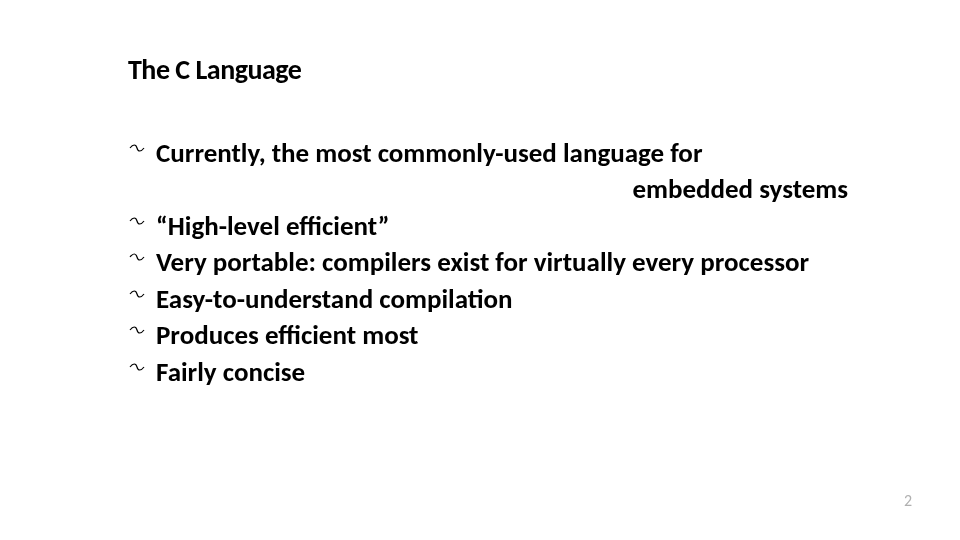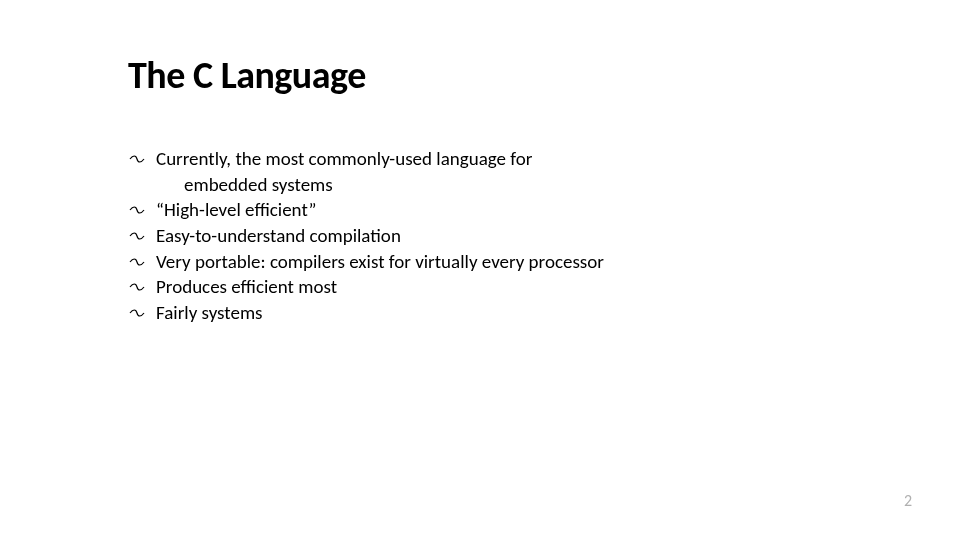--- a/index.html
+++ b/index.html
@@ -15,49 +15,50 @@
       color: #000000;
       position: relative;
       overflow: hidden;
     }
     .slide-container {
       padding: 52px 0 0 128px;
       width: 100%;
       height: 100%;
     }
     .title {
-      font-size: 38px;
+      font-size: 28px;
       font-weight: 600;
       letter-spacing: -0.5px;
       margin-bottom: 48px;
     }
     .bullets {
-      font-size: 19px;
+      font-size: 27px;
       line-height: 1.35;
-      font-weight: 400;
+      font-weight: 700;
       max-width: 720px;
     }
     .bullet-item {
       position: relative;
       padding-left: 28px;
       margin-bottom: 0px;
     }
     .bullet-icon {
       position: absolute;
       left: 0;
       top: 2px;
       font-family: Arial, sans-serif;
       font-size: 20px;
     }
     .bullet-text {
       display: inline;
     }
     .continuation {
       padding-left: 28px;
       display: block;
+      text-align: right;
     }
     .page-number {
       position: absolute;
       bottom: 30px;
       right: 48px;
       font-size: 16px;
       color: #b0b0b0;
       font-family: Calibri, Arial, sans-serif;
     }
   </style>
@@ -80,40 +81,40 @@
       <span class="bullet-icon"><svg width="18" height="18" viewBox="0 0 18 18">
             <path d="M2 9 C5 5 8 5 9 9 C10 13 13 13 16 9" stroke="#000" stroke-width="1.2" fill="none"></path>
           </svg></span>
       <span class="bullet-text">“High-level efficient”</span>
     </div>
 
     <div class="bullet-item">
       <span class="bullet-icon"><svg width="18" height="18" viewBox="0 0 18 18">
             <path d="M2 9 C5 5 8 5 9 9 C10 13 13 13 16 9" stroke="#000" stroke-width="1.2" fill="none"></path>
           </svg></span>
-      <span class="bullet-text">Easy-to-understand compilation</span>
+      <span class="bullet-text">Very portable: compilers exist for virtually every processor</span>
     </div>
 
     <div class="bullet-item">
       <span class="bullet-icon"><svg width="18" height="18" viewBox="0 0 18 18">
             <path d="M2 9 C5 5 8 5 9 9 C10 13 13 13 16 9" stroke="#000" stroke-width="1.2" fill="none"></path>
           </svg></span>
-      <span class="bullet-text">Very portable: compilers exist for virtually every processor</span>
+      <span class="bullet-text">Easy-to-understand compilation</span>
     </div>
 
     <div class="bullet-item">
       <span class="bullet-icon"><svg width="18" height="18" viewBox="0 0 18 18">
             <path d="M2 9 C5 5 8 5 9 9 C10 13 13 13 16 9" stroke="#000" stroke-width="1.2" fill="none"></path>
           </svg></span>
       <span class="bullet-text">Produces efficient most</span>
     </div>
 
     <div class="bullet-item">
       <span class="bullet-icon"><svg width="18" height="18" viewBox="0 0 18 18">
             <path d="M2 9 C5 5 8 5 9 9 C10 13 13 13 16 9" stroke="#000" stroke-width="1.2" fill="none"></path>
           </svg></span>
-      <span class="bullet-text">Fairly systems</span>
+      <span class="bullet-text">Fairly concise</span>
     </div>
 
   </div>
 </div>
 
 <div class="page-number">2</div>
 
 </body></html>

